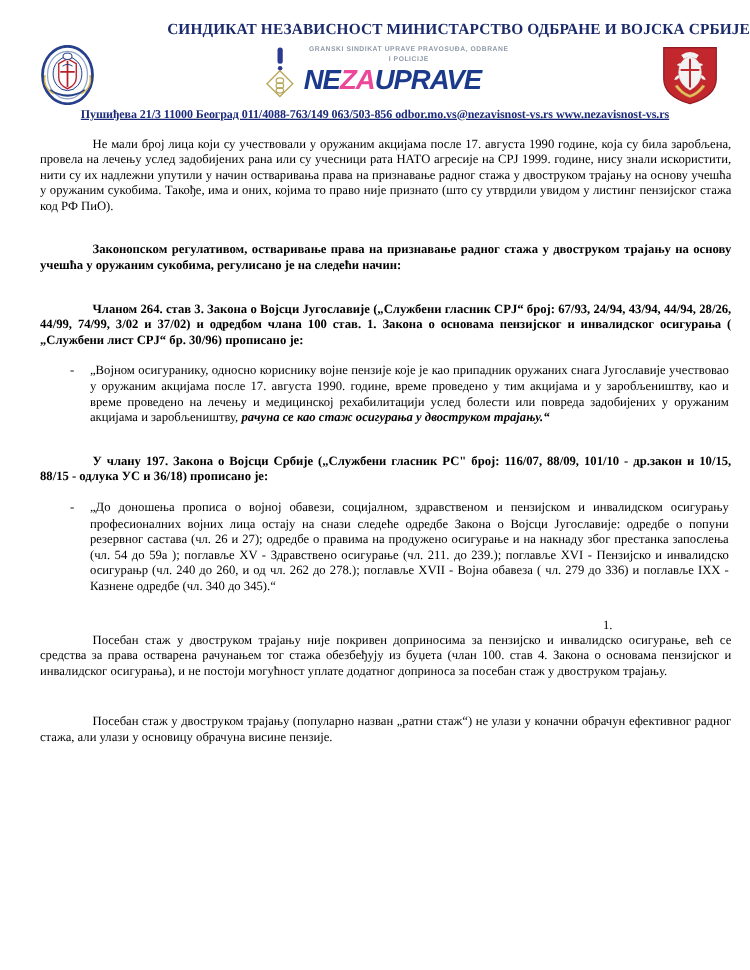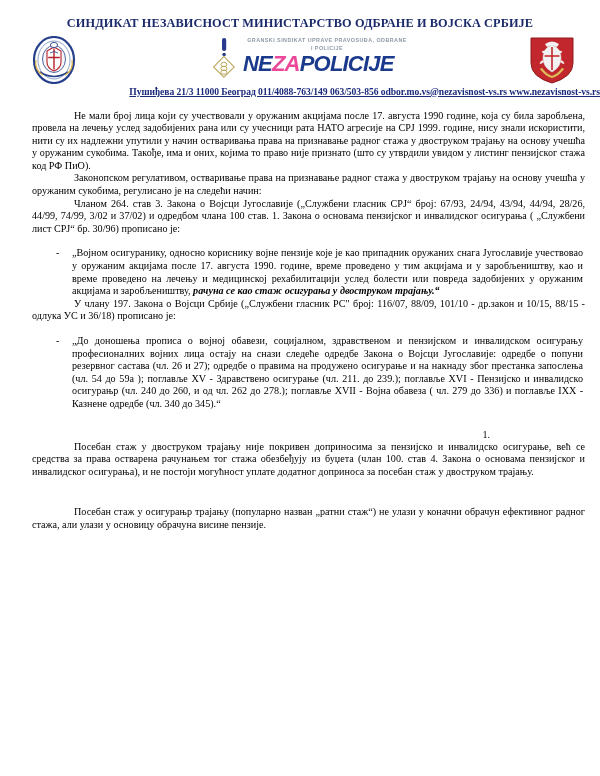--- a/index.html
+++ b/index.html
@@ -18,21 +18,21 @@
   .page {
     position: relative;
     width: 600px;
     height: 776px;
     box-sizing: border-box;
     padding: 0;
   }
 
   
   .doc-title {
-    text-align: center;
+    text-align: right;
     font-weight: bold;
     font-size: 12.3px;
     color: #1b2a6b;
     letter-spacing: 0.1px;
     padding-top: 17px;
     line-height: 1.1;
   }
 
   .header-band {
     position: relative;
@@ -92,21 +92,21 @@
   .logo-mark {
     position: absolute;
     left: 34px;
     top: 2px;
     width: 30px;
     height: 44px;
   }
 
   
   .contact-line {
-    text-align: right;
+    text-align: center;
     font-size: 9.6px;
     font-weight: bold;
     color: #1b2a7a;
     text-decoration: underline;
     white-space: nowrap;
     margin-top: 1px;
     letter-spacing: -0.05px;
   }
 
   
@@ -121,20 +121,22 @@
     text-indent: 42px;
     hyphens: none;
   }
   p.para.gap {
     margin-top: 12px;
   }
   p.para.gap-sm {
     margin-top: 10px;
   }
   p.para.gap-lg {
+    margin-top: 22px;
+    font-weight: bold;
   }
 
   .bullet-row {
     display: flex;
     margin-top: 12px;
     font-size: 10.15px;
     line-height: 12.6px;
   }
   .bullet-dash {
     width: 16px;
@@ -186,21 +188,21 @@
         <rect x="13" y="1" width="4.2" height="13" rx="2" fill="#2b3a8f"></rect>
         <circle cx="15.1" cy="17.5" r="1.8" fill="#2b3a8f"></circle>
         <g fill="none" stroke="#b9a85c" stroke-width="1.1">
           <rect x="7.6" y="22.6" width="14.6" height="14.6" transform="rotate(45 14.9 29.9)"></rect>
         </g>
         <ellipse cx="14.9" cy="27.5" rx="3" ry="2.2" fill="none" stroke="#b9a85c" stroke-width="1"></ellipse>
         <ellipse cx="14.9" cy="31.5" rx="3" ry="2.2" fill="none" stroke="#b9a85c" stroke-width="1"></ellipse>
         <ellipse cx="14.9" cy="35.2" rx="3" ry="2.2" fill="none" stroke="#b9a85c" stroke-width="1"></ellipse>
       </svg>
       <div class="logo-tagline">GRANSKI SINDIKAT UPRAVE PRAVOSUĐA, ODBRANE I POLICIJE</div>
-      <div class="logo-word"><span>NE</span><span class="accent">ZA</span><span>POLICIJE</span></div>
+      <div class="logo-word"><span>NE</span><span class="accent">ZA</span><span>UPRAVE</span></div>
     </div>
 
     <svg class="emblem-right" viewBox="0 0 52 50">
       <path d="M5 3 H47 V28 Q47 42 26 48 Q5 42 5 28 Z" fill="#c1272d" stroke="#8f1b20" stroke-width="1"></path>
       <path d="M19 9 q7 -5 14 0 l-2 3 q-5 -3 -10 0 Z" fill="#f2f2f2"></path>
       <path d="M26 10 q-9 3 -9 13 q0 9 9 14 q9 -5 9 -14 q0 -10 -9 -13 Z" fill="#f2f2f2" stroke="#e8e8e8" stroke-width="0.6"></path>
       <path d="M26 12 L26 35 M18.5 21 L33.5 21" stroke="#c1272d" stroke-width="1.6"></path>
       <g fill="#f2f2f2">
         <path d="M19.5 16 q-2.5 -1 -4 1 q2 1.4 4 0.6 Z"></path>
         <path d="M32.5 16 q2.5 -1 4 1 q-2 1.4 -4 0.6 Z"></path>
@@ -235,16 +237,16 @@
       <div class="bullet-dash">-</div>
       <div class="bullet-text">„До доношења прописа о војној обавези, социјалном, здравственом и пензијском и инвалидском осигурању професионалних војних лица остају на снази следеће одредбе Закона о Војсци Југославије: одредбе о попуни резервног састава (чл. 26 и  27); одредбе о правима  на продужено осигурање и на накнаду због престанка запослења (чл. 54 до 59а ); поглавље XV - Здравствено осигурање (чл. 211. до 239.);  поглавље XVI - Пензијско и инвалидско осигурањр (чл. 240 до 260,  и од чл. 262 до 278.); поглавље XVII - Војна обавеза ( чл. 279 до 336) и поглавље IXX - Казнене одредбе (чл. 340 до 345).“</div>
     </div>
 
     <div class="page-number">1.</div>
 
     <p class="para">Посебан стаж у двоструком трајању није покривен доприносима за пензијско и инвалидско осигурање, већ се средства за права остварена рачунањем тог стажа обезбеђују из буџета (члан 100. став 4. Закона о основама пензијског и инвалидског осигурања), и не постоји могућност уплате додатног доприноса за посебан стаж у двоструком трајању.</p>
 
     <div class="spacer-lg"></div>
 
-    <p class="para">Посебан стаж у осигурањр трајању (популарно назван „ратни стаж“) не улази у коначни обрачун ефективног  радног стажа, али улази у основицу обрачуна висине пензије.</p>
+    <p class="para">Посебан стаж у двоструком трајању (популарно назван „ратни стаж“) не улази у коначни обрачун ефективног  радног стажа, али улази у основицу обрачуна висине пензије.</p>
 
   </div>
 </div>
 
 </body></html>

